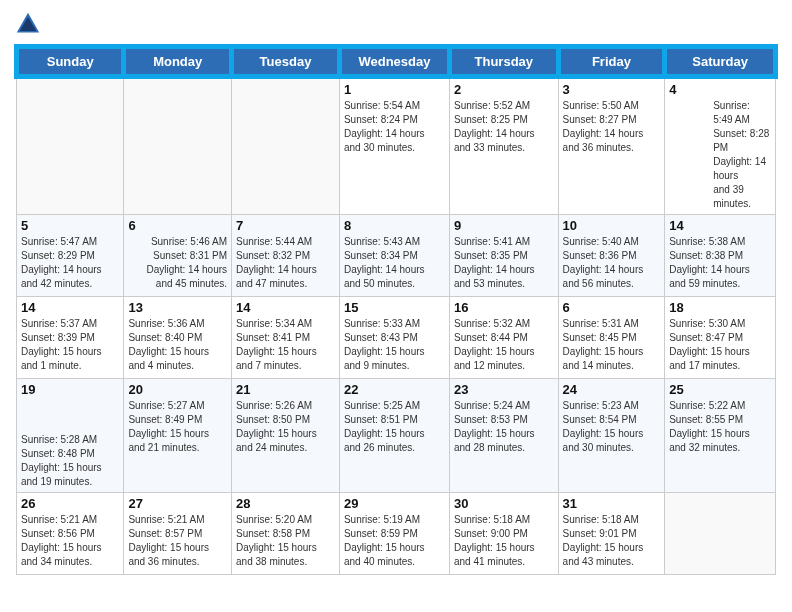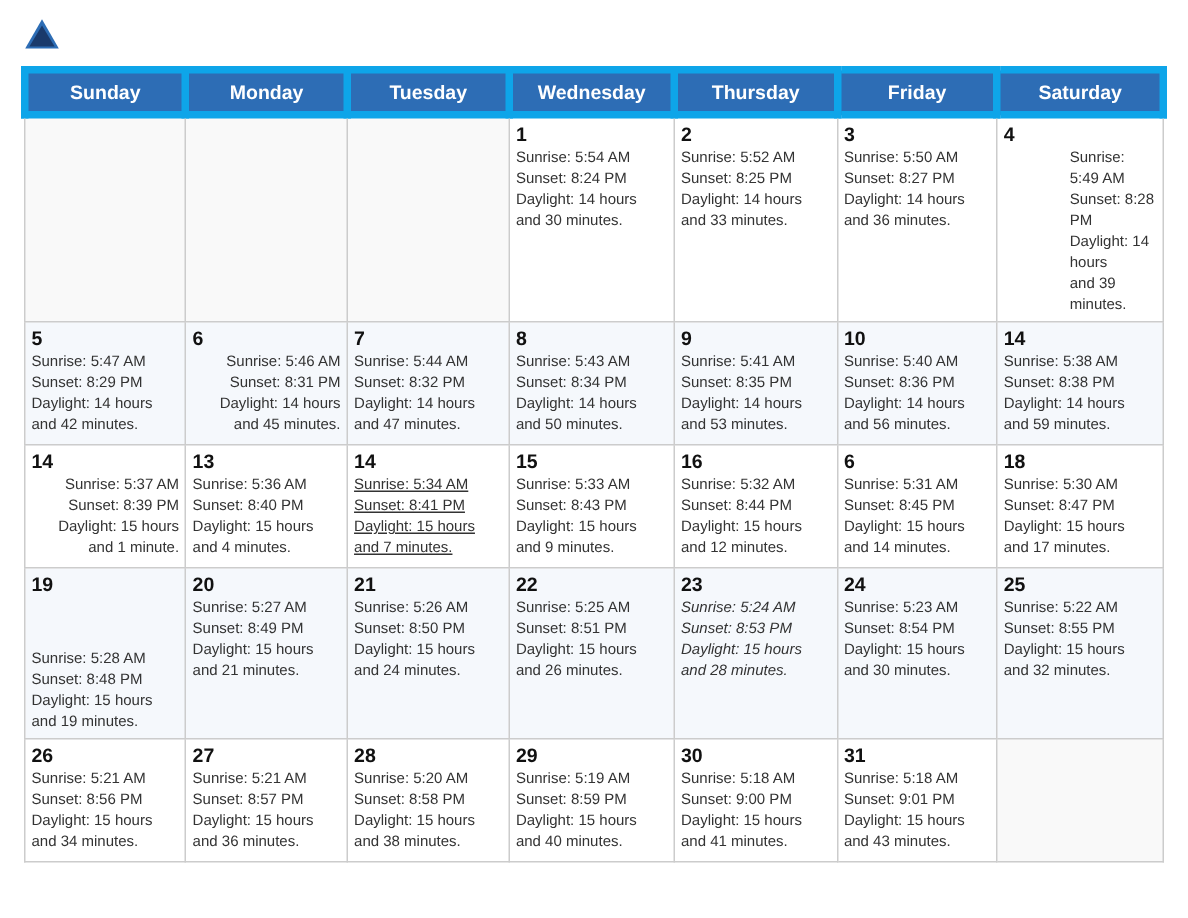--- a/index.html
+++ b/index.html
@@ -219,35 +219,35 @@
             <span class="day-num">14</span>
             <div class="day-info" style="white-space: pre-line;">Sunrise: 5:38 AM
 Sunset: 8:38 PM
 Daylight: 14 hours
 and 59 minutes.</div>
           </td>
         </tr>
         <tr>
           <td>
             <span class="day-num">14</span>
-            <div class="day-info" style="white-space: pre-line; text-align: right;">Sunrise: 5:37 AM
+            <div class="day-info" style="white-space: pre-line;">Sunrise: 5:37 AM
 Sunset: 8:39 PM
 Daylight: 15 hours
 and 1 minute.</div>
           </td>
           <td>
             <span class="day-num">13</span>
             <div class="day-info" style="white-space: pre-line;">Sunrise: 5:36 AM
 Sunset: 8:40 PM
 Daylight: 15 hours
 and 4 minutes.</div>
           </td>
           <td>
             <span class="day-num">14</span>
-            <div class="day-info" style="white-space: pre-line; text-decoration: underline;">Sunrise: 5:34 AM
+            <div class="day-info" style="white-space: pre-line;">Sunrise: 5:34 AM
 Sunset: 8:41 PM
 Daylight: 15 hours
 and 7 minutes.</div>
           </td>
           <td>
             <span class="day-num">15</span>
             <div class="day-info" style="white-space: pre-line;">Sunrise: 5:33 AM
 Sunset: 8:43 PM
 Daylight: 15 hours
 and 9 minutes.</div>
@@ -298,21 +298,21 @@
           </td>
           <td>
             <span class="day-num">22</span>
             <div class="day-info" style="white-space: pre-line;">Sunrise: 5:25 AM
 Sunset: 8:51 PM
 Daylight: 15 hours
 and 26 minutes.</div>
           </td>
           <td>
             <span class="day-num">23</span>
-            <div class="day-info" style="white-space: pre-line; font-style: italic;">Sunrise: 5:24 AM
+            <div class="day-info" style="white-space: pre-line;">Sunrise: 5:24 AM
 Sunset: 8:53 PM
 Daylight: 15 hours
 and 28 minutes.</div>
           </td>
           <td>
             <span class="day-num">24</span>
             <div class="day-info" style="white-space: pre-line;">Sunrise: 5:23 AM
 Sunset: 8:54 PM
 Daylight: 15 hours
 and 30 minutes.</div>

